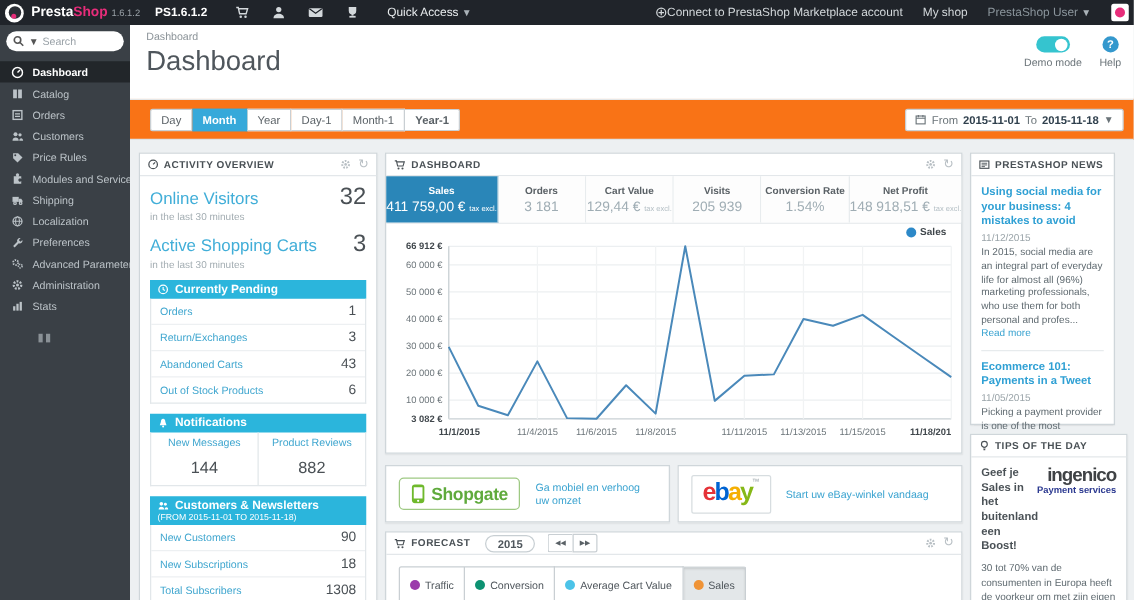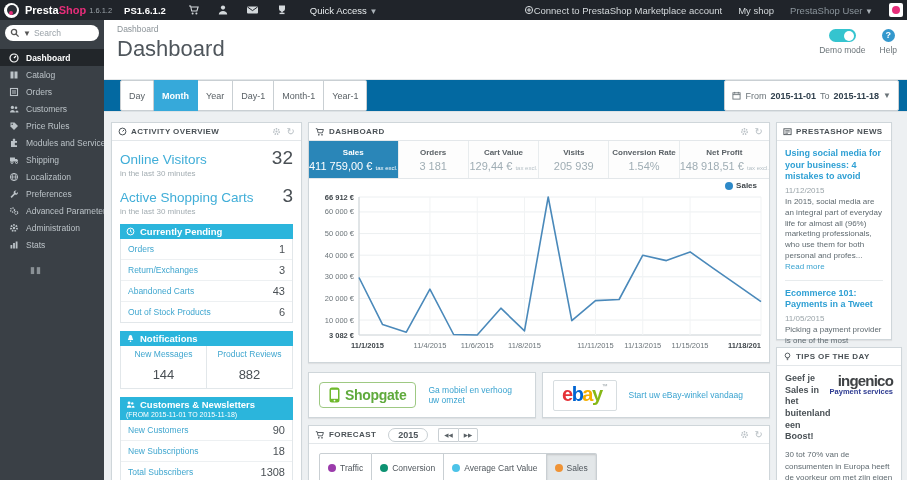--- a/index.html
+++ b/index.html
@@ -48,27 +48,27 @@
   #page-head { background:#fff; height:59px; padding:4px 0 0 13px; position:relative; }
   #breadcrumb { font-size:8.5px; color:#8b9398; }
   #page-title { font-size:22px; font-weight:400; color:#4f565c; margin-top:2px; }
   #head-right { position:absolute; right:10px; top:9px; display:flex; gap:14px; }
   .head-widget { text-align:center; font-size:8.5px; color:#6b7479; }
   .toggle { width:27px; height:13px; border-radius:7px; background:#35c4cf; position:relative; margin:0 auto 3px auto; }
   .toggle::after { content:""; position:absolute; right:1.5px; top:1.5px; width:10px; height:10px; border-radius:50%; background:#fff; }
   .help-bubble { width:13px; height:13px; border-radius:50%; background:#3498cd; color:#fff; font-size:9px;
     font-weight:bold; line-height:13px; text-align:center; margin:0 auto 3px auto; }
 
-  #toolbar { background:#0369a1; border-top:1px solid #e3e7e9; border-bottom:1px solid #dde2e5;
-    height:33px; display:flex; padding:0 8px 0 16px; }
+  #toolbar { background:#f97316; border-top:1px solid #e3e7e9; border-bottom:1px solid #dde2e5;
+    height:33px; display:flex; align-items:center; padding:0 8px 0 16px; }
   .range-group { display:flex; }
   .range-btn { border:1px solid #c9cfd3; border-left:none; background:#fff; color:#5a6166;
     font-size:9px; padding:3px 8px; cursor:pointer; }
   .range-btn:first-child { border-left:1px solid #c9cfd3; border-radius:2px 0 0 2px; }
-  .range-btn:last-child { border-radius:0 2px 2px 0; }
+  .range-btn:last-child { border-radius:0 2px 2px 0;font-weight:bold; }
   .range-btn.active { background:#36a9da; border-color:#36a9da; color:#fff; font-weight:bold; }
   #date-range { margin-left:auto; border:1px solid #c9cfd3; border-radius:2px; background:#fff;
     font-size:9px; color:#6b7479; padding:3px 7px; display:flex; align-items:center; gap:4px; cursor:pointer; }
   #date-range b { color:#30404d; }
 
   
   .panel { position:absolute; background:#fff; border:1px solid #cfd6da; box-shadow:0 1px 1px rgba(0,0,0,.06); }
   .panel-h { height:18px; border-bottom:1px solid #e3e7ea; display:flex; align-items:center;
     padding:0 6px; gap:4px; }
   .panel-h .t { font-size:8px; font-weight:bold; color:#4a5156; letter-spacing:.4px; }

